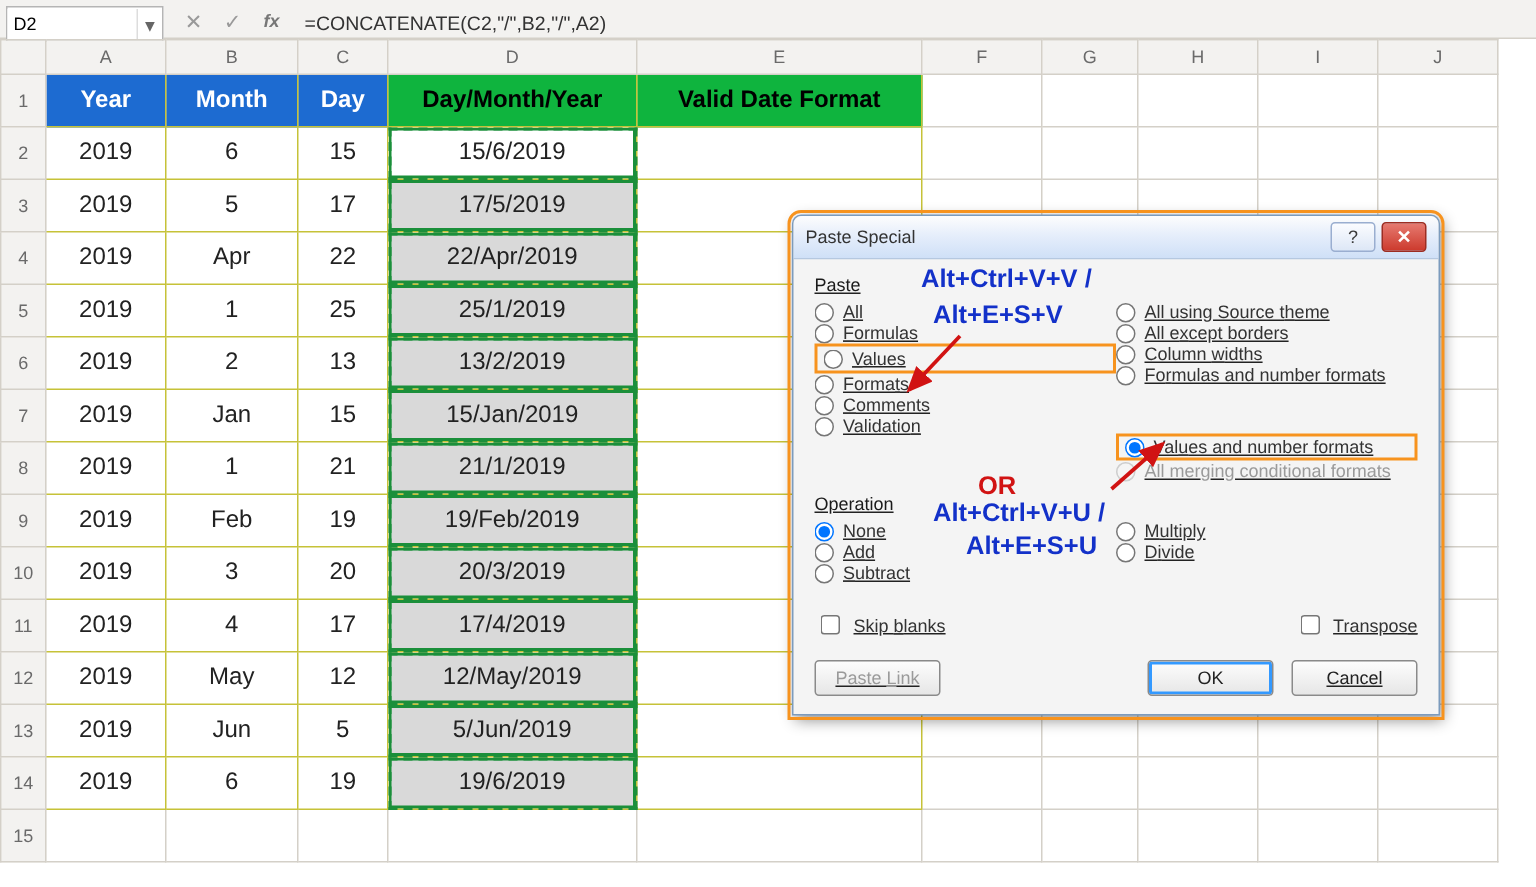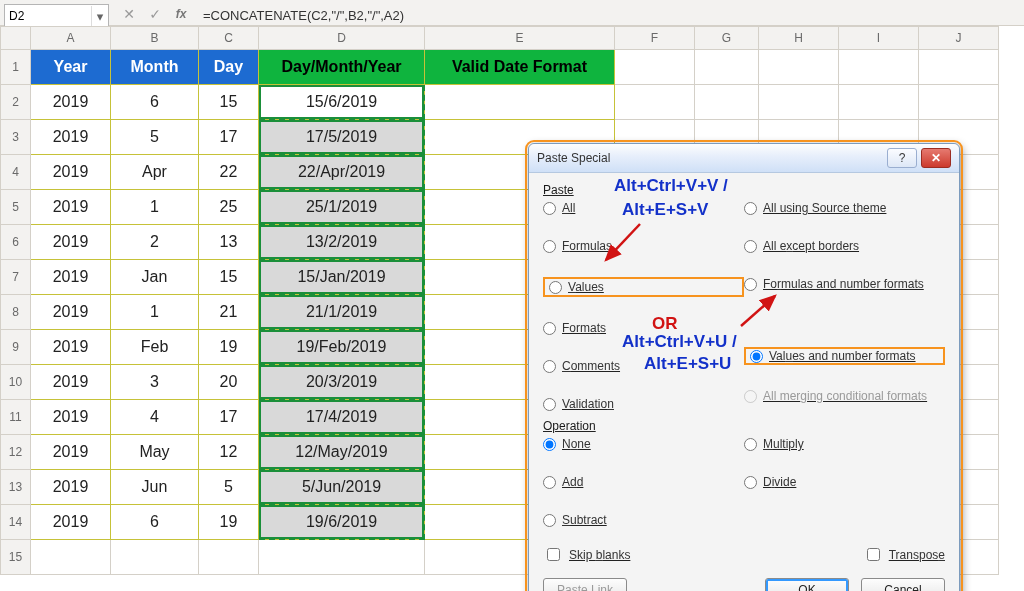--- a/index.html
+++ b/index.html
@@ -38,21 +38,21 @@
 
   
   .dlg{position:absolute;left:528px;top:143px;width:430px;background:#f4f4f4;border:1px solid #7c9bbd;box-shadow:2px 3px 10px rgba(0,0,0,.45);font-size:12px;border-radius:6px 6px 0 0;outline:2px solid #f7931e;outline-offset:1px;z-index:20;}
   .dlg-title{height:28px;background:linear-gradient(#fdfdfd,#e6eefb 45%,#cfe0f7);border-bottom:1px solid #b5c8e0;border-radius:6px 6px 0 0;display:flex;align-items:center;padding:0 8px;color:#333;}
   .dlg-title .spacer{flex:1;}
   .tbtn{width:28px;height:18px;margin-left:4px;border:1px solid #9aaed0;border-radius:3px;background:linear-gradient(#fbfcff,#dde7f6);display:flex;align-items:center;justify-content:center;font-size:12px;color:#3a3a3a;}
   .tbtn.close{background:linear-gradient(#e67a70,#cc3a2d);border-color:#9c2d22;color:#fff;font-weight:bold;}
   .dlg-body{padding:10px 14px 12px;text-decoration:underline;}
   .grp-label{color:#1a1a1a;margin-bottom:4px;}
   .cols{display:flex;}
-  .cols>div{flex:1;display:flex;flex-direction:column;gap:24px;}
+  .cols>div{flex:1;display:flex;flex-direction:column;gap:0;}
   label.radio{display:flex;align-items:center;gap:6px;color:#333;}
   label.radio.dis{color:#9a9a9a;}
   label.radio input{margin:0;}
   label.check{display:flex;align-items:center;gap:6px;color:#333;}
   .u{text-decoration:underline;}
 
   .box-values{border:2px solid #f7931e;padding:1px 4px;display:inline-flex;align-items:center;}
   .box-vnf{border:2px solid #f7931e;padding:0 4px;display:inline-flex;align-items:center;margin-top:32px;}
   .grp-op{margin-top:8px;}
   .row-extra{display:flex;justify-content:space-between;margin-top:10px;padding-top:8px;}
@@ -357,20 +357,24 @@
         <label class="radio">
             <input type="radio" name="paste" style="">
             <span>All using Source t<span class="u">h</span>eme</span>
           </label>
         <label class="radio">
             <input type="radio" name="paste" style="">
             <span>All e<span class="u">x</span>cept borders</span>
           </label>
         <label class="radio">
             <input type="radio" name="paste" style="">
+            <span>Column <span class="u">w</span>idths</span>
+          </label>
+        <label class="radio">
+            <input type="radio" name="paste" style="">
             <span>Fo<span class="u">r</span>mulas and number formats</span>
           </label>
         <span class="box-vnf">
           <label class="radio">
               <input type="radio" name="paste" checked="" style="">
               <span>Val<span class="u">u</span>es and number formats</span>
             </label>
         </span>
         <label class="radio dis">
             <input type="radio" name="paste" disabled="" style="">

